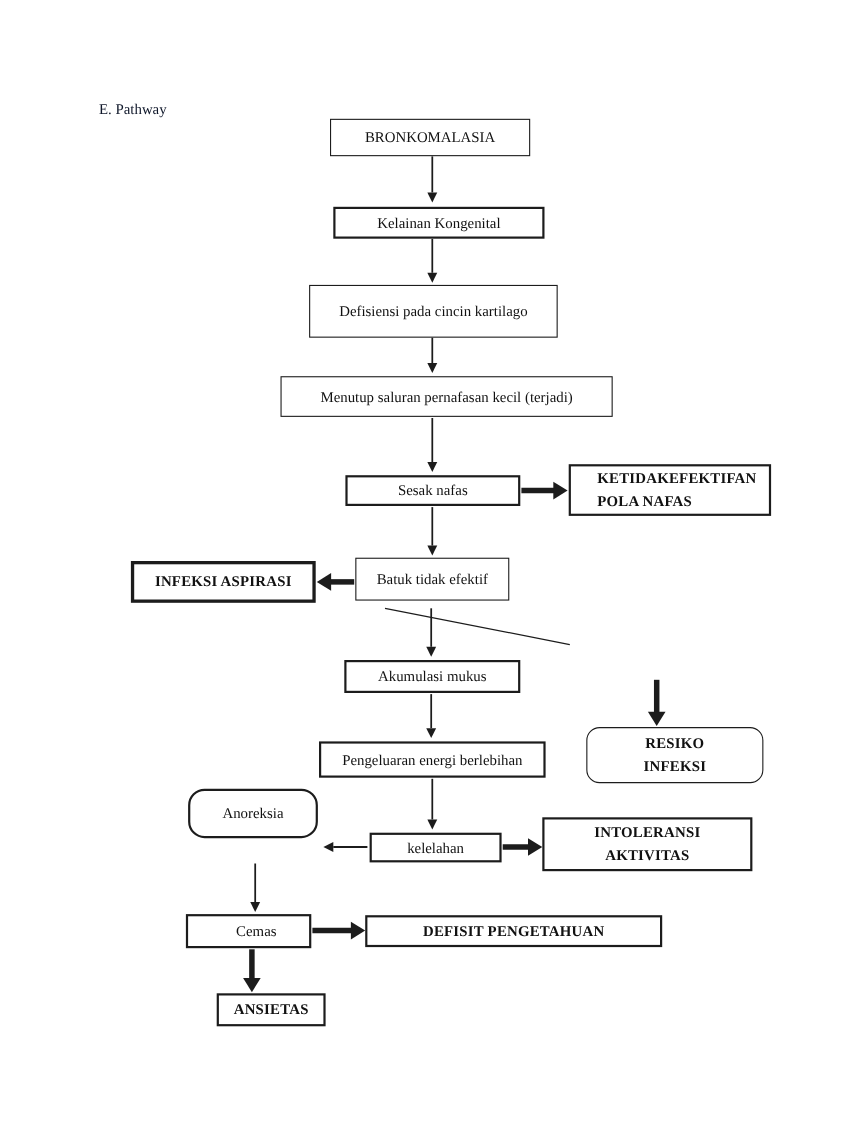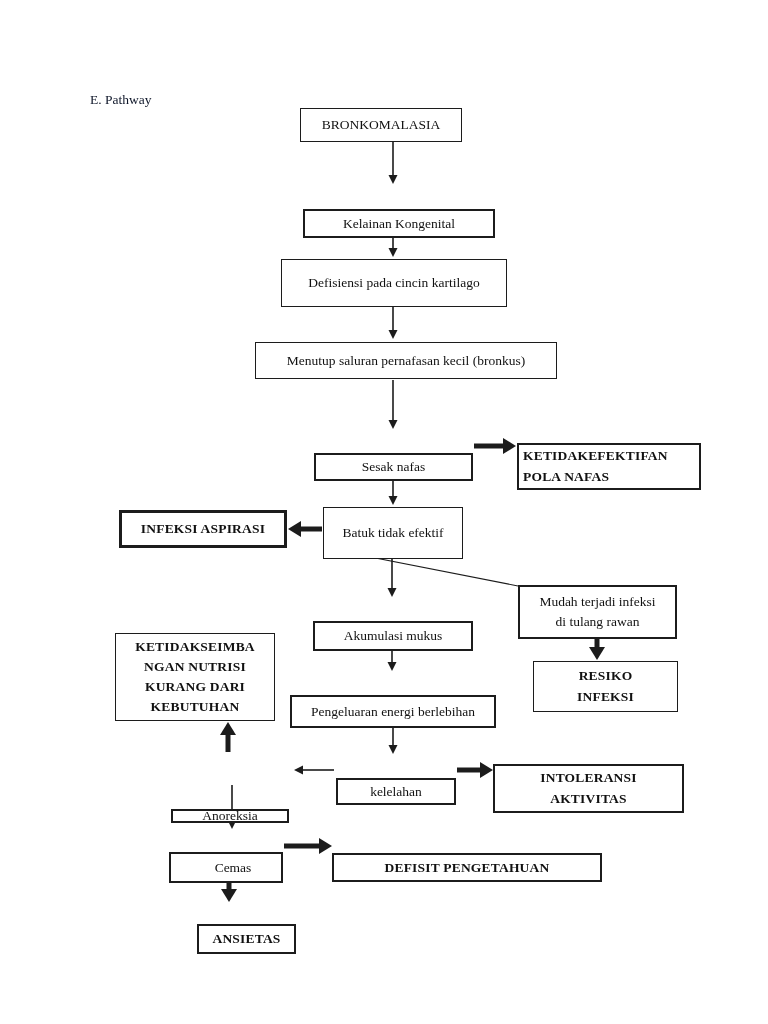--- a/index.html
+++ b/index.html
@@ -27,27 +27,27 @@
     border: 1px solid #1c1c1c;
     display: flex;
     align-items: center;
     justify-content: center;
     text-align: center;
     font-size: 13.5px;
     line-height: 1.45;
     color: #111111;
     white-space: pre-line;
   }
-  .node.b2 { border-width: 2px; margin-top: 21px; }
+  .node.b2 { border-width: 2px; }
   .node.b3 { border-width: 3px; }
   .node.bold { font-weight: bold; letter-spacing: 0.2px; }
   .node.left-align {
     justify-content: flex-start;
     text-align: left;
-    padding-left: 4px;
+    padding-left: 24px;
   }
   .node.tight { line-height: 1.5; }
   svg.connectors {
     position: absolute;
     left: 0; top: 0;
     width: 768px;
     height: 1024px;
     pointer-events: none;
   }
   svg.connectors line { stroke: #1c1c1c; }
@@ -133,53 +133,47 @@
     <g>
       <line class="thick" x1="284" y1="846" x2="320" y2="846"></line>
       <polygon points="319,838 319,854 332,846"></polygon>
     </g>
     <g>
       <line class="thick" x1="229" y1="863" x2="229" y2="890"></line>
       <polygon points="221,889 237,889 229,902"></polygon>
     </g>
   </svg>
 
-  <div class="node" style="left:300px; top:108px; width:162px; height:34px;">BRONKOMALASIA</div>
+  <div class="node" style="left:300px; top:108px; width:182px; height:34px;">BRONKOMALASIA</div>
 
   <div class="node b2" style="left:303px; top:188px; width:192px; height:29px;">Kelainan Kongenital</div>
 
   <div class="node" style="left:281px; top:259px; width:226px; height:48px;">Defisiensi pada cincin kartilago</div>
 
-  <div class="node" style="left:255px; top:342px; width:302px; height:37px;">Menutup saluran pernafasan kecil (bronkus)</div>
+  <div class="node" style="left:255px; top:342px; width:302px; height:37px;">Menutup saluran pernafasan kecil (terjadi)</div>
 
   <div class="node b2" style="left:314px; top:432px; width:159px; height:28px;">Sesak nafas</div>
 
   <div class="node b2 bold left-align tight" style="left:517px; top:422px; width:184px; height:47px;">KETIDAKEFEKTIFAN
 POLA NAFAS</div>
 
   <div class="node b3 bold" style="left:119px; top:510px; width:168px; height:38px;">INFEKSI ASPIRASI</div>
 
-  <div class="node" style="left:323px; top:507px; width:140px; height:52px;">Batuk tidak efektif</div>
+  <div class="node" style="left:323px; top:507px; width:140px; height:39px;">Batuk tidak efektif</div>
 
-  <div class="node b2 tight" style="left:518px; top:564px; width:159px; height:54px;">Mudah terjadi infeksi
-di tulang rawan</div>
 
   <div class="node b2" style="left:313px; top:600px; width:160px; height:30px;">Akumulasi mukus</div>
 
-  <div class="node bold tight" style="left:533px; top:661px; width:145px; height:51px;">RESIKO
+  <div class="node bold tight" style="left:533px; top:661px; width:161px; height:51px;border-radius:12px;">RESIKO
 INFEKSI</div>
 
   <div class="node b2" style="left:290px; top:674px; width:206px; height:33px;">Pengeluaran energi berlebihan</div>
 
-  <div class="node bold tight" style="left:115px; top:633px; width:160px; height:88px;">KETIDAKSEIMBA
-NGAN NUTRISI
-KURANG DARI
-KEBUTUHAN</div>
 
-  <div class="node b2" style="left:171px; top:788px; width:118px; height:14px;">Anoreksia</div>
+  <div class="node b2" style="left:171px; top:717px; width:118px; height:45px;border-radius:15px;">Anoreksia</div>
 
   <div class="node b2" style="left:336px; top:757px; width:120px; height:27px;">kelelahan</div>
 
   <div class="node b2 bold tight" style="left:493px; top:743px; width:191px; height:49px;">INTOLERANSI
 AKTIVITAS</div>
 
   <div class="node b2" style="left:169px; top:831px; width:114px; height:31px;padding-left:14px;">Cemas</div>
 
   <div class="node b2 bold" style="left:332px; top:832px; width:270px; height:29px;">DEFISIT PENGETAHUAN</div>
 

